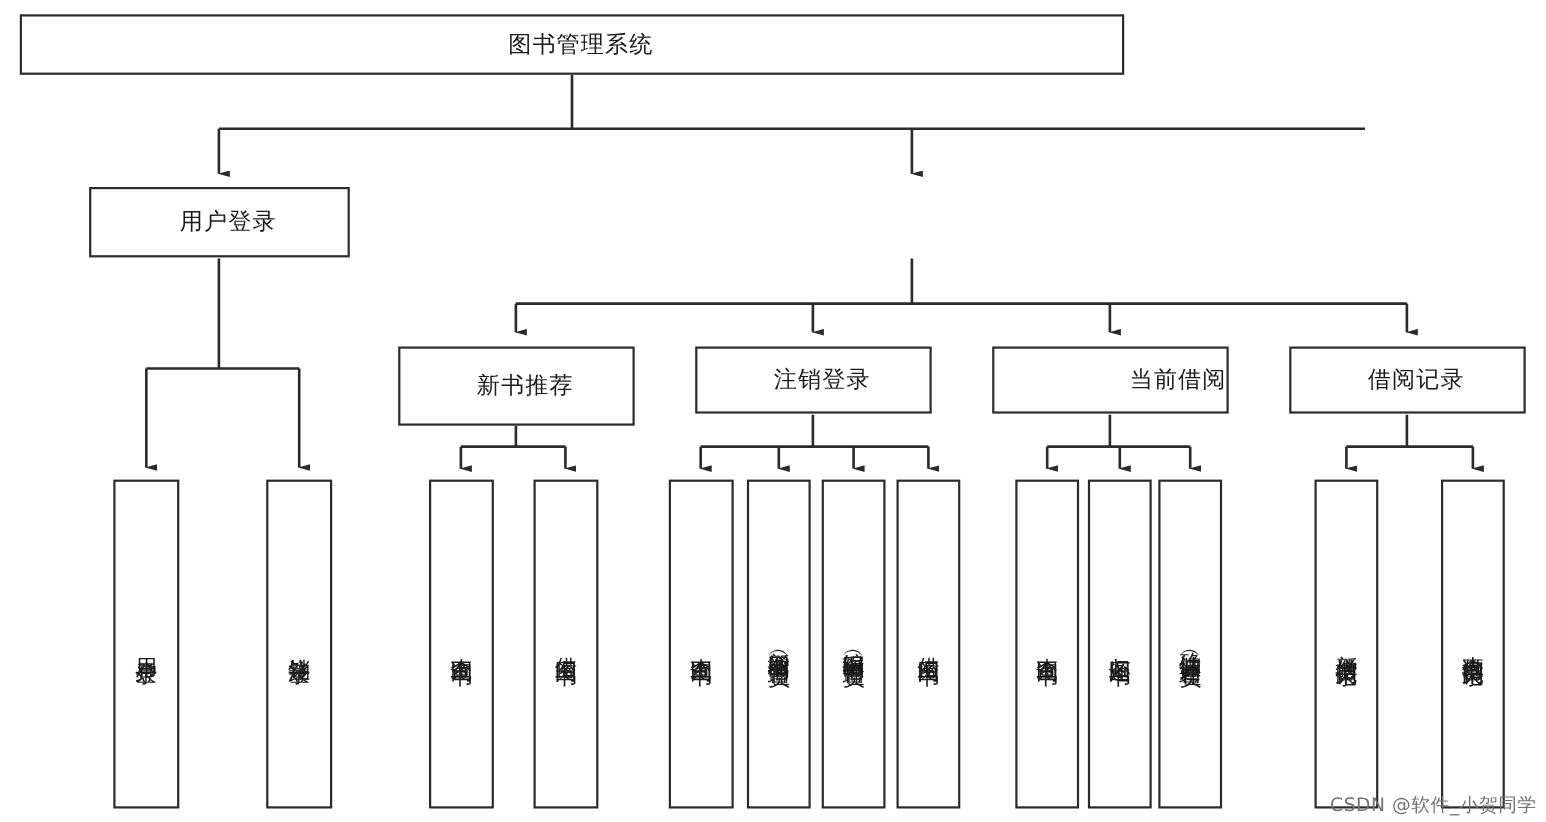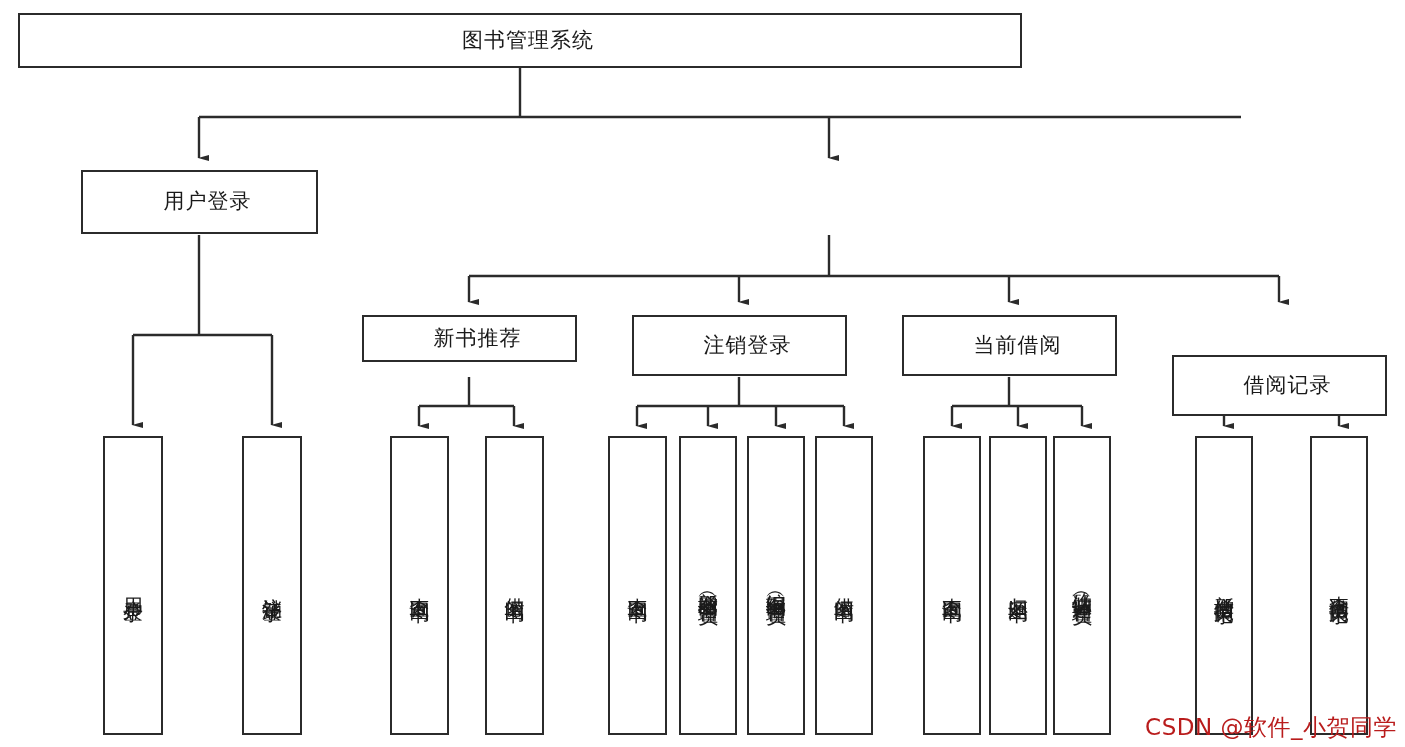--- a/index.html
+++ b/index.html
@@ -53,22 +53,22 @@
     left: 0;
     top: 0;
     width: 1405px;
     height: 747px;
     pointer-events: none;
   }
   .watermark {
     position: absolute;
     right: 8px;
     bottom: 4px;
-    font-size: 23px;
-    color: #b91c1c;
+    font-size: 17px;
+    color: #737373;
     letter-spacing: 0.5px;
     white-space: nowrap;
   }
 </style>
 </head>
 <body>
 
 <div id="canvas">
 
   <svg id="edges" viewBox="0 0 1405 747">
@@ -122,30 +122,30 @@
   </svg>
 
   <div class="node horiz" style="left:18px; top:13px; width:1004px; height:55px;">
     <span>图书管理系统</span>
   </div>
 
   <div class="node horiz" style="left:81px; top:170px; width:237px; height:64px;">
     <span>用户登录</span>
   </div>
 
-  <div class="node horiz" style="left:362px; top:315px; width:215px; height:47px;">
+  <div class="node horiz" style="left:362px; top:315px; width:215px; height:72px;">
     <span>新书推荐</span>
   </div>
   <div class="node horiz" style="left:632px; top:315px; width:215px; height:61px;">
     <span>注销登录</span>
   </div>
-  <div class="node horiz" style="left:902px; top:315px; width:215px; height:61px;">
+  <div class="node horiz" style="left:902px; top:315px; width:215px; height:61px;justify-content:flex-end;">
     <span>当前借阅</span>
   </div>
-  <div class="node horiz" style="left:1172px; top:315px; width:215px; height:61px;margin-top:40px;">
+  <div class="node horiz" style="left:1172px; top:315px; width:215px; height:61px;">
     <span>借阅记录</span>
   </div>
 
   <div class="node vert" style="left:103px; top:436px; width:60px; height:299px;">
     <span class="vtext">用户登录</span>
   </div>
   <div class="node vert" style="left:242px; top:436px; width:60px; height:299px;">
     <span class="vtext">注销登录</span>
   </div>
 

